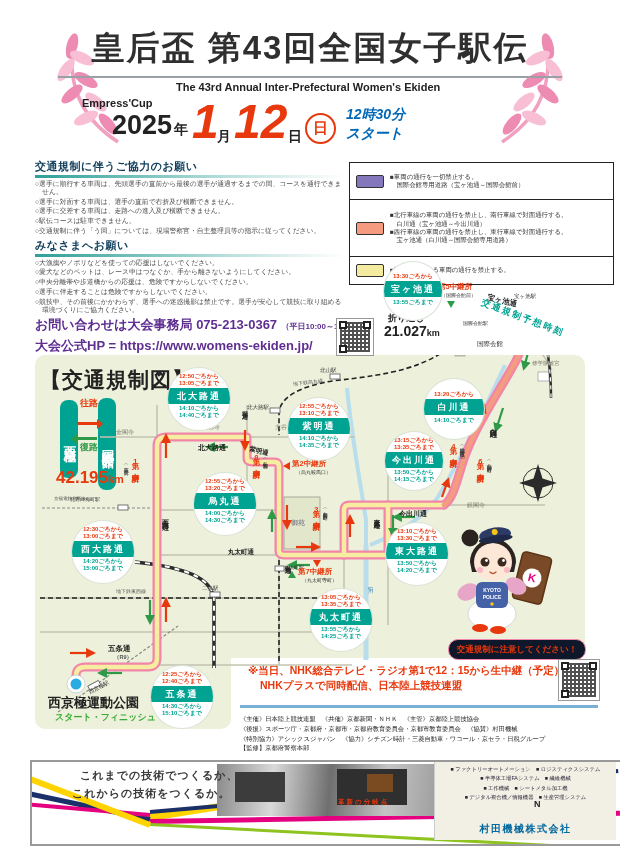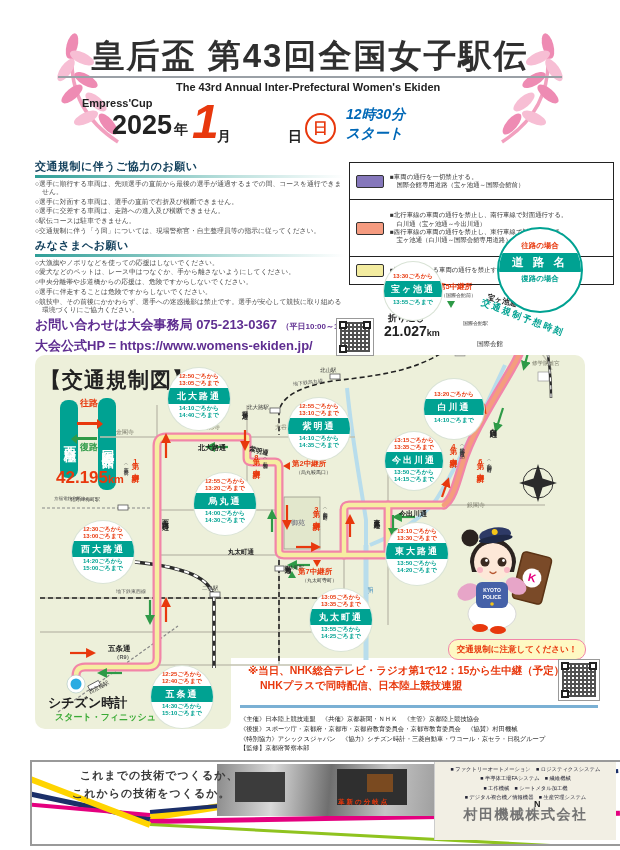--- a/index.html
+++ b/index.html
@@ -58,21 +58,21 @@
   .stn{font-size:5.5px;color:#333;display:flex;align-items:center;gap:1px;z-index:3;}
   .place{font-size:6px;color:#7a7a6a;z-index:3;}
   .rivlbl{font-size:5.5px;color:#5f9fc4;z-index:3;}
   .linelbl{font-size:5px;color:#555;z-index:3;}
   .relay{font-size:7.5px;font-weight:bold;color:#e8380d;line-height:1.05;z-index:4;}
   .relay-sub{font-size:5px;color:#333;line-height:1.05;z-index:4;}
   .tri-gd{width:0;height:0;border-left:4px solid transparent;border-right:4px solid transparent;border-top:7px solid #2e9a47;z-index:4;}
   .tri-gu{width:0;height:0;border-left:4px solid transparent;border-right:4px solid transparent;border-bottom:7px solid #2e9a47;z-index:4;}
   .tri-rd{width:0;height:0;border-left:4px solid transparent;border-right:4px solid transparent;border-top:7px solid #e8380d;z-index:4;}
   .tri-rl{width:0;height:0;border-top:4px solid transparent;border-bottom:4px solid transparent;border-right:7px solid #e8380d;z-index:4;}
-  .caution{width:136px;height:19px;background:#fef9c3;border:1.5px solid #f285a8;border-radius:10px;
+  .caution{width:136px;height:19px;background:#0f172a;border:1.5px solid #f285a8;border-radius:10px;
      display:flex;align-items:center;justify-content:center;font-size:8.5px;font-weight:bold;color:#e8380d;z-index:6;}
   .parkname{font-size:13px;font-weight:bold;color:#222;z-index:4;}
   .startfin{font-size:9px;font-weight:bold;color:#3aaa35;z-index:4;}
   .turn1{font-size:9px;font-weight:bold;color:#222;z-index:4;}
   .turn2{font-size:14px;font-weight:bold;color:#222;z-index:4;}
   .turn2 small{font-size:9px;}
   .compass-n{font-size:9px;font-weight:bold;color:#222;z-index:3;}
   
   .nhkbox{border-bottom:3px solid #7ab0d4;background:#fff;}
   .nhkline{font-size:10.5px;font-weight:bold;color:#e8380d;line-height:1.45;}
@@ -92,21 +92,21 @@
   .adphoto .m2{position:absolute;left:120px;top:5px;width:70px;height:36px;background:#2f2f2f;}
   .adphoto .m3{position:absolute;left:150px;top:10px;width:26px;height:18px;background:#7a4a20;}
   .tagline{font-size:6.5px;font-weight:bold;color:#e8380d;letter-spacing:2px;z-index:4;}
   .mlogo{font-size:21px;font-weight:bold;color:#0068b7;letter-spacing:-0.5px;z-index:4;}
   .mnum{font-size:25px;font-weight:bold;color:#0068b7;z-index:4;}
   .mdot{width:10px;height:10px;border-radius:50%;z-index:4;
      background:conic-gradient(#e4007f,#ffd400,#8fc31f,#00a0e9,#e4007f);}
   .mth{font-size:8px;font-weight:bold;color:#0068b7;z-index:4;}
   .adpanel{background:#f2efe4;border-left:1px solid #ccc;text-align:center;z-index:3;}
   .prodline{font-size:5.3px;color:#223;line-height:1.75;}
-  .company{font-size:14px;font-weight:bold;color:#737373;letter-spacing:1.5px;margin-top:4px;}
+  .company{font-size:10px;font-weight:bold;color:#0369a1;letter-spacing:1.5px;margin-top:20px;}
 </style>
 </head>
 <body>
 
 <div class="page">
 
   <svg class="abs" style="left:46px;top:28px" width="84" height="118" viewBox="0 0 84 118">
     <path d="M72 114 C44 96 24 70 26 28" stroke="#f2a0bf" stroke-width="3.5" fill="none"></path>
     <ellipse cx="26" cy="18" rx="13" ry="5.5" fill="#ee8bb3" transform="rotate(-75 26 18)"></ellipse>
     <ellipse cx="36" cy="30" rx="13" ry="5.5" fill="#f7bed4" transform="rotate(25 36 30)"></ellipse>
@@ -122,29 +122,30 @@
     <ellipse cx="26" cy="18" rx="13" ry="5.5" fill="#ee8bb3" transform="rotate(-75 26 18)"></ellipse>
     <ellipse cx="36" cy="30" rx="13" ry="5.5" fill="#f7bed4" transform="rotate(25 36 30)"></ellipse>
     <ellipse cx="20" cy="42" rx="13" ry="5.5" fill="#f7bed4" transform="rotate(-55 20 42)"></ellipse>
     <ellipse cx="40" cy="52" rx="13" ry="5.5" fill="#ee8bb3" transform="rotate(30 40 52)"></ellipse>
     <ellipse cx="26" cy="66" rx="13" ry="5.5" fill="#ee8bb3" transform="rotate(-40 26 66)"></ellipse>
     <ellipse cx="50" cy="74" rx="13" ry="5.5" fill="#f7bed4" transform="rotate(40 50 74)"></ellipse>
     <ellipse cx="40" cy="90" rx="13" ry="5.5" fill="#f7bed4" transform="rotate(-25 40 90)"></ellipse>
     <ellipse cx="62" cy="96" rx="13" ry="5.5" fill="#ee8bb3" transform="rotate(50 62 96)"></ellipse>
   </svg>
 
-  <div class="abs title" style="top:34px">皇后盃 第43回全国女子駅伝</div>
+  <div class="abs title" style="top:26px">皇后盃 第43回全国女子駅伝</div>
   <div class="abs divider" style="left:58px;top:76px;width:504px"></div>
   <div class="abs subt" style="left:82px;top:97px">Empress'Cup</div>
   <div class="abs subt" style="left:176px;top:81px">The 43rd Annual Inter-Prefectural Women's Ekiden</div>
 
   <span class="abs b" style="left:112px;top:110px;font-size:27px">2025</span>
   <span class="abs dateunit" style="left:174px;top:121px">年</span>
   <span class="abs datebig" style="left:192px;top:98px">1</span>
   <span class="abs dateunit" style="left:217px;top:128px">月</span>
+  <span class="abs datebig" style="left:234px;top:98px">12</span>
   <span class="abs dateunit" style="left:288px;top:128px">日</span>
   <div class="abs sun-circle" style="left:305px;top:113px">日</div>
   <div class="abs starttime" style="left:346px;top:107px">12時30分</div>
   <div class="abs starttime" style="left:346px;top:126px">スタート</div>
 
   <div class="abs" style="left:35px;top:159px;width:310px">
     <div class="sec-head">交通規制に伴うご協力のお願い</div>
     <div class="sec-bar"></div>
     <div class="bullet">○選手に順行する車両は、先頭選手の直前から最後の選手が通過するまでの間、コースを通行できません。</div>
     <div class="bullet">○選手に対面する車両は、選手の直前で右折及び横断できません。</div>
@@ -192,25 +193,20 @@
       </span>
     </div>
     <div class="lrow" style="height:26px;border-bottom:none">
       <span class="swatch" style="background:#f3eca0"></span>
       <span class="ltxt">
         <span style="display:block">■選手に順行する車両の通行を禁止する。</span>
       </span>
     </div>
   </div>
 
-  <div class="abs guide-badge" style="left:497px;top:227px">
-    <div class="g1">往路の場合</div>
-    <div class="g2">道 路 名</div>
-    <div class="g3">復路の場合</div>
-  </div>
   <div class="abs guide-cap" style="left:484px;top:296px">交通規制予想時刻</div>
 
   <div class="abs mapbg" style="left:35px;top:355px;width:550px;height:303px;border-radius:10px 10px 10px 0"></div>
   <div class="abs mapbg" style="left:35px;top:658px;width:196px;height:71px;border-radius:0 0 10px 10px"></div>
 
   <div class="abs maptitle" style="left:40px;top:366px">【交通規制図】</div>
 
   <div class="abs endbox" style="left:60px;top:400px;height:66px">西京極</div>
   <div class="abs endbox" style="left:98px;top:398px;height:80px">国際会館</div>
   <div class="abs ob-label red" style="left:80px;top:397px">往路</div>
@@ -479,21 +475,21 @@
   <div class="abs place" style="left:291px;top:518px;font-size:7px;color:#667">御苑</div>
   <div class="abs place" style="left:477px;top:340px;font-size:6.5px;color:#333">国際会館</div>
   <div class="abs place" style="left:467px;top:501px">銀閣寺</div>
   <div class="abs place" style="left:532px;top:360px;font-size:5.5px">修学院離宮</div>
   <div class="abs rivlbl" style="left:424px;top:452px;transform:rotate(58deg)">高野川</div>
   <div class="abs rivlbl vtext" style="left:368px;top:582px;height:24px">鴨川</div>
   <div class="abs linelbl" style="left:293px;top:379px;transform:rotate(-7deg)">地下鉄烏丸線</div>
   <div class="abs linelbl" style="left:116px;top:588px">地下鉄東西線</div>
   <div class="abs linelbl" style="left:54px;top:496px;font-size:4.5px">京福電鉄北野線</div>
 
-  <div class="abs parkname" style="left:48px;top:694px">シチズン時計</div>
+  <div class="abs parkname" style="left:48px;top:694px">西京極運動公園</div>
   <div class="abs startfin" style="left:55px;top:711px">スタート・フィニッシュ</div>
 
   <svg class="abs" style="left:440px;top:522px;z-index:5" width="135" height="118" viewBox="0 0 135 118">
     <g transform="translate(92,56) rotate(14)">
       <rect x="-15" y="-24" width="30" height="48" rx="4" fill="#7a4a28" stroke="#5a3214" stroke-width="1.5"></rect>
       <circle cx="0" cy="0" r="9.5" fill="#fff"></circle>
       <text x="0" y="3.5" text-anchor="middle" font-size="11" font-weight="bold" fill="#e6007e">K</text>
     </g>
     <ellipse cx="52" cy="92" rx="24" ry="16" fill="#fff" stroke="#d8d8d8"></ellipse>
     <ellipse cx="40" cy="106" rx="8" ry="4" fill="#e8380d"></ellipse>

